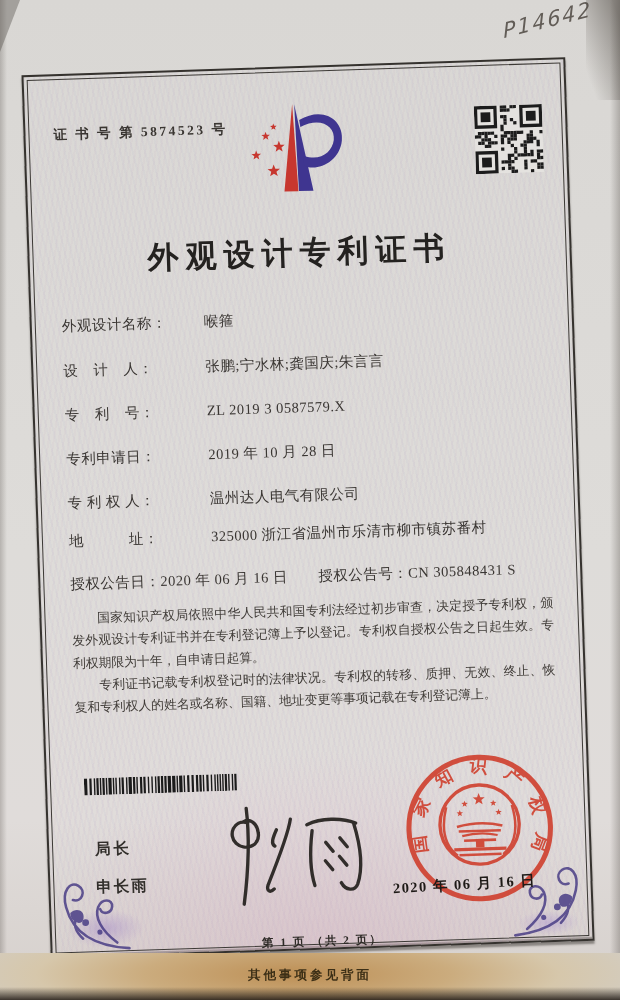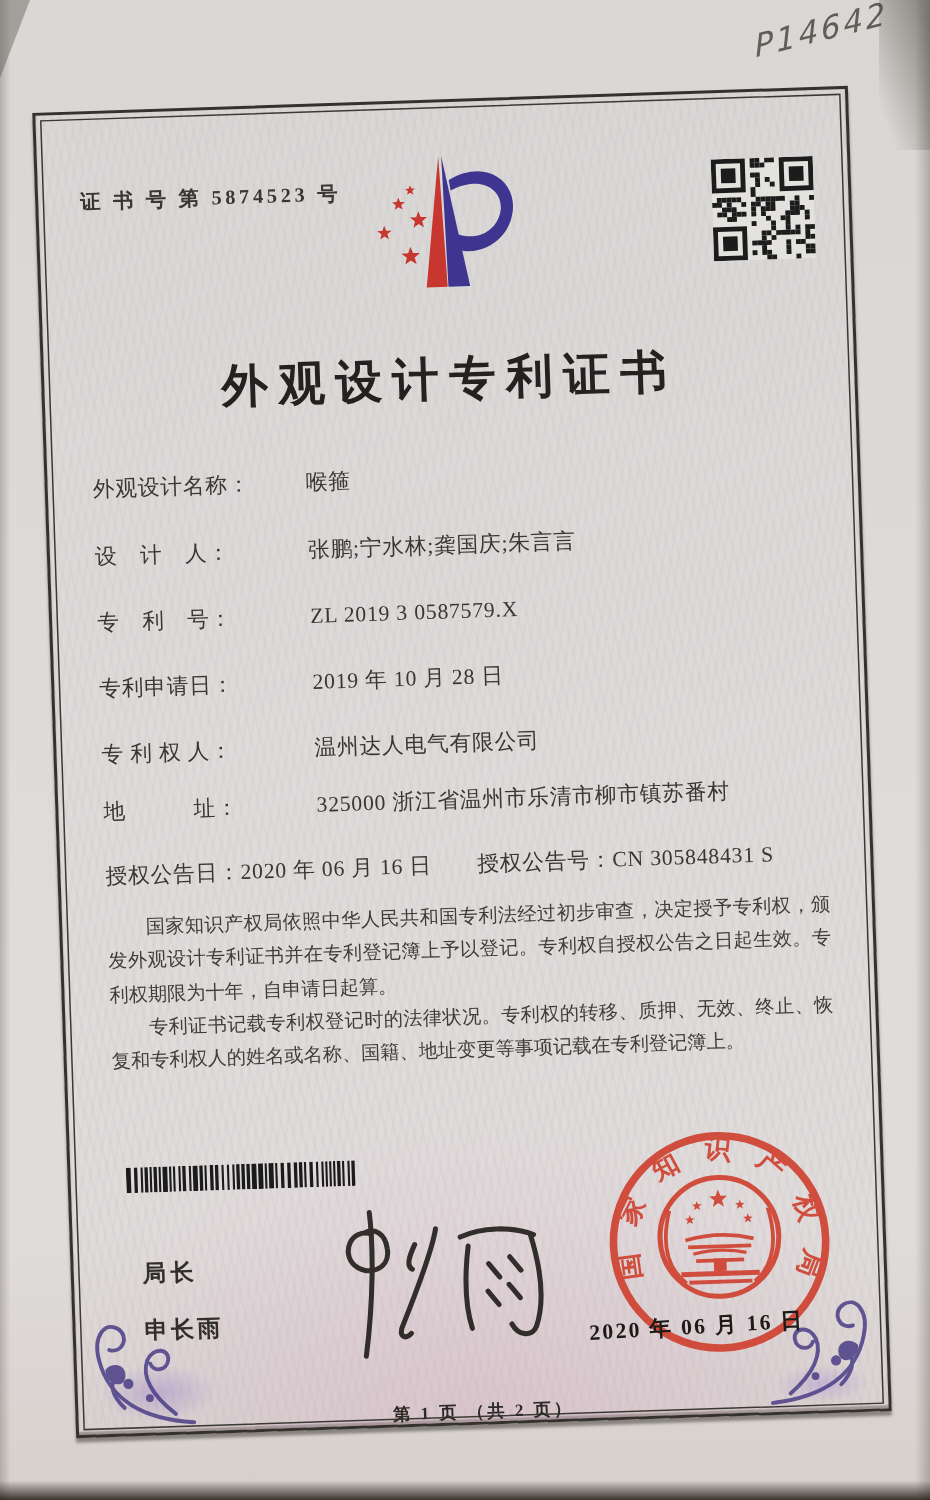--- a/index.html
+++ b/index.html
@@ -388,19 +388,22 @@
           <rect x="70" y="122" width="50" height="3" stroke="none"></rect>
           <path d="M56,66 C49,92 53,112 68,124 M134,66 C141,92 137,112 122,124" fill="none" stroke-width="3"></path>
         </g>
       </g>
     </svg>
     <div class="seal-date">2020 年 06 月 16 日</div>
 
     <div class="page-indicator">第 1 页 （共 2 页）</div>
   </div>
 
+  <div class="backband">
+    <div class="back-note">其他事项参见背面</div>
+  </div>
 
   <div class="edge-tl"></div>
   <div class="edge-tr"></div>
   <div class="edge-r"></div>
   <div class="edge-l"></div>
   <div class="edge-b"></div>
 </div>
 
 </body></html>

